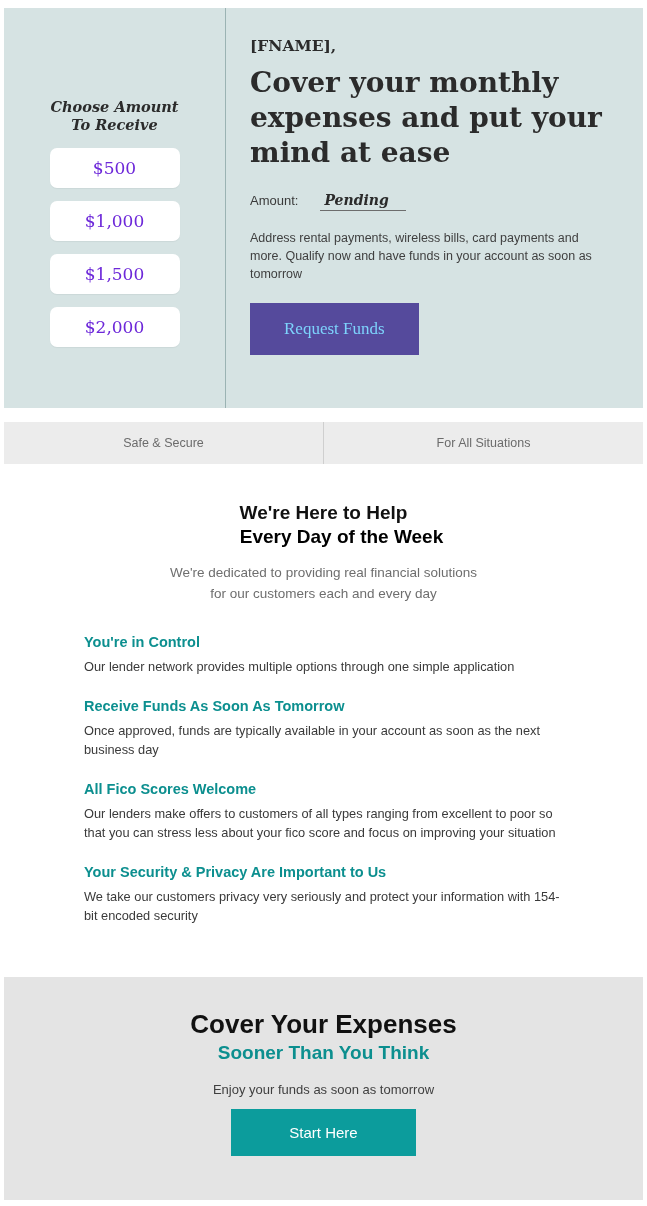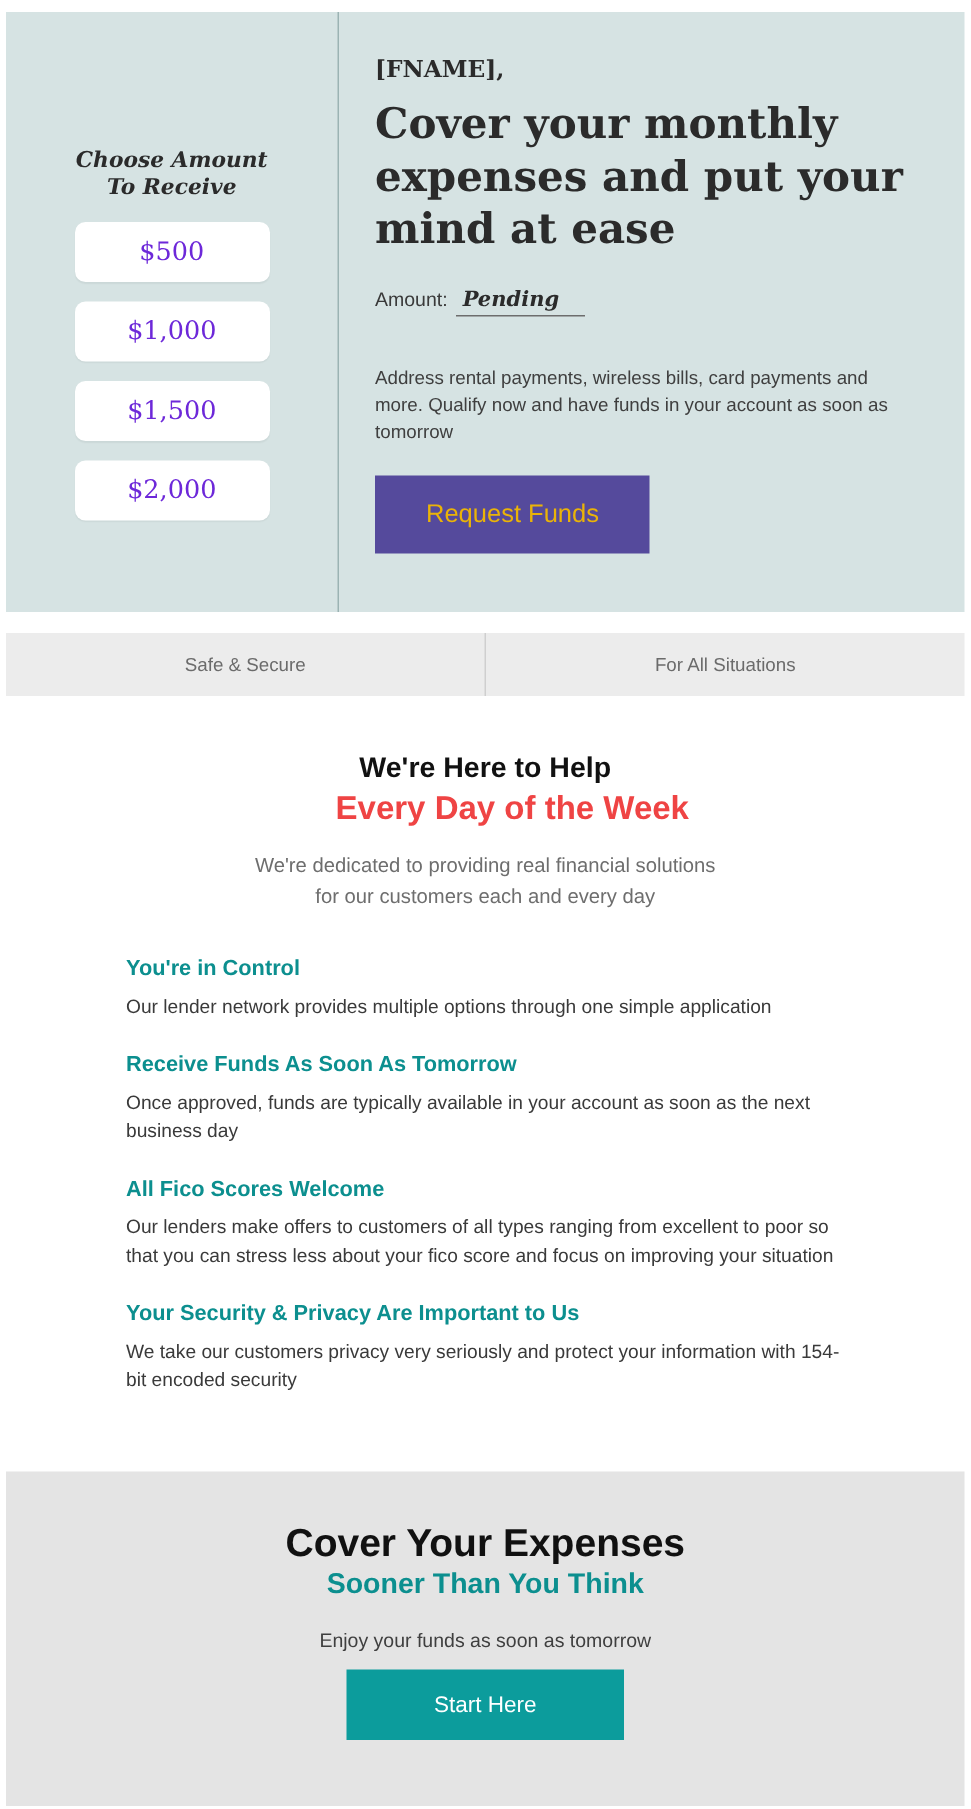--- a/index.html
+++ b/index.html
@@ -76,24 +76,24 @@
     font-family: "DejaVu Serif", serif;
     font-weight: bold;
     font-size: 28px;
     line-height: 35px;
     color: #2b2b2b;
     margin: 0 0 22px 0;
   }
   .amount-line {
     font-size: 13px;
     color: #3a3a3a;
-    margin-bottom: 32px;
+    margin-bottom: 18px;
     display: flex;
     align-items: baseline;
-    gap: 6px;
+    gap: 22px;
   }
   .amount-value {
     font-family: "DejaVu Serif", serif;
     font-weight: bold;
     font-style: italic;
     font-size: 14px;
     color: #2b2b2b;
     border-bottom: 1px solid #6d6d6d;
     min-width: 78px;
     padding: 0 4px 2px 4px;
@@ -101,26 +101,26 @@
   .hero-body {
     font-size: 12.5px;
     line-height: 18px;
     color: #3f3f3f;
     margin-bottom: 20px;
     max-width: 355px;
   }
   .cta-primary {
     display: inline-block;
     background: #554a9c;
-    color: #eab308;
+    color: #7dd3fc;
     border: none;
     font-size: 17px;
     padding: 16px 34px;
     cursor: pointer;
-    font-family: Liberation Sans, sans-serif;
+    font-family: Liberation Serif, serif;
   }
 
   
   .badge-bar {
     margin: 14px 4px 0 4px;
     display: flex;
     background: #ececec;
     height: 42px;
   }
   .badge {
@@ -142,23 +142,23 @@
   }
   .help-title-1 {
     text-align: center;
     font-size: 19px;
     font-weight: bold;
     color: #111111;
     margin-bottom: 2px;
   }
   .help-title-2 {
     text-align: center;
-    font-size: 22px;
-    font-weight: bold;
-    color: #ef4444;
+    font-size: 19px;
+    font-weight: bold;
+    color: #000000;
     margin-bottom: 14px;
     padding-left: 36px;
   }
   .help-sub {
     text-align: center;
     font-size: 13.5px;
     line-height: 21px;
     color: #6e6e6e;
     margin-bottom: 30px;
   }

